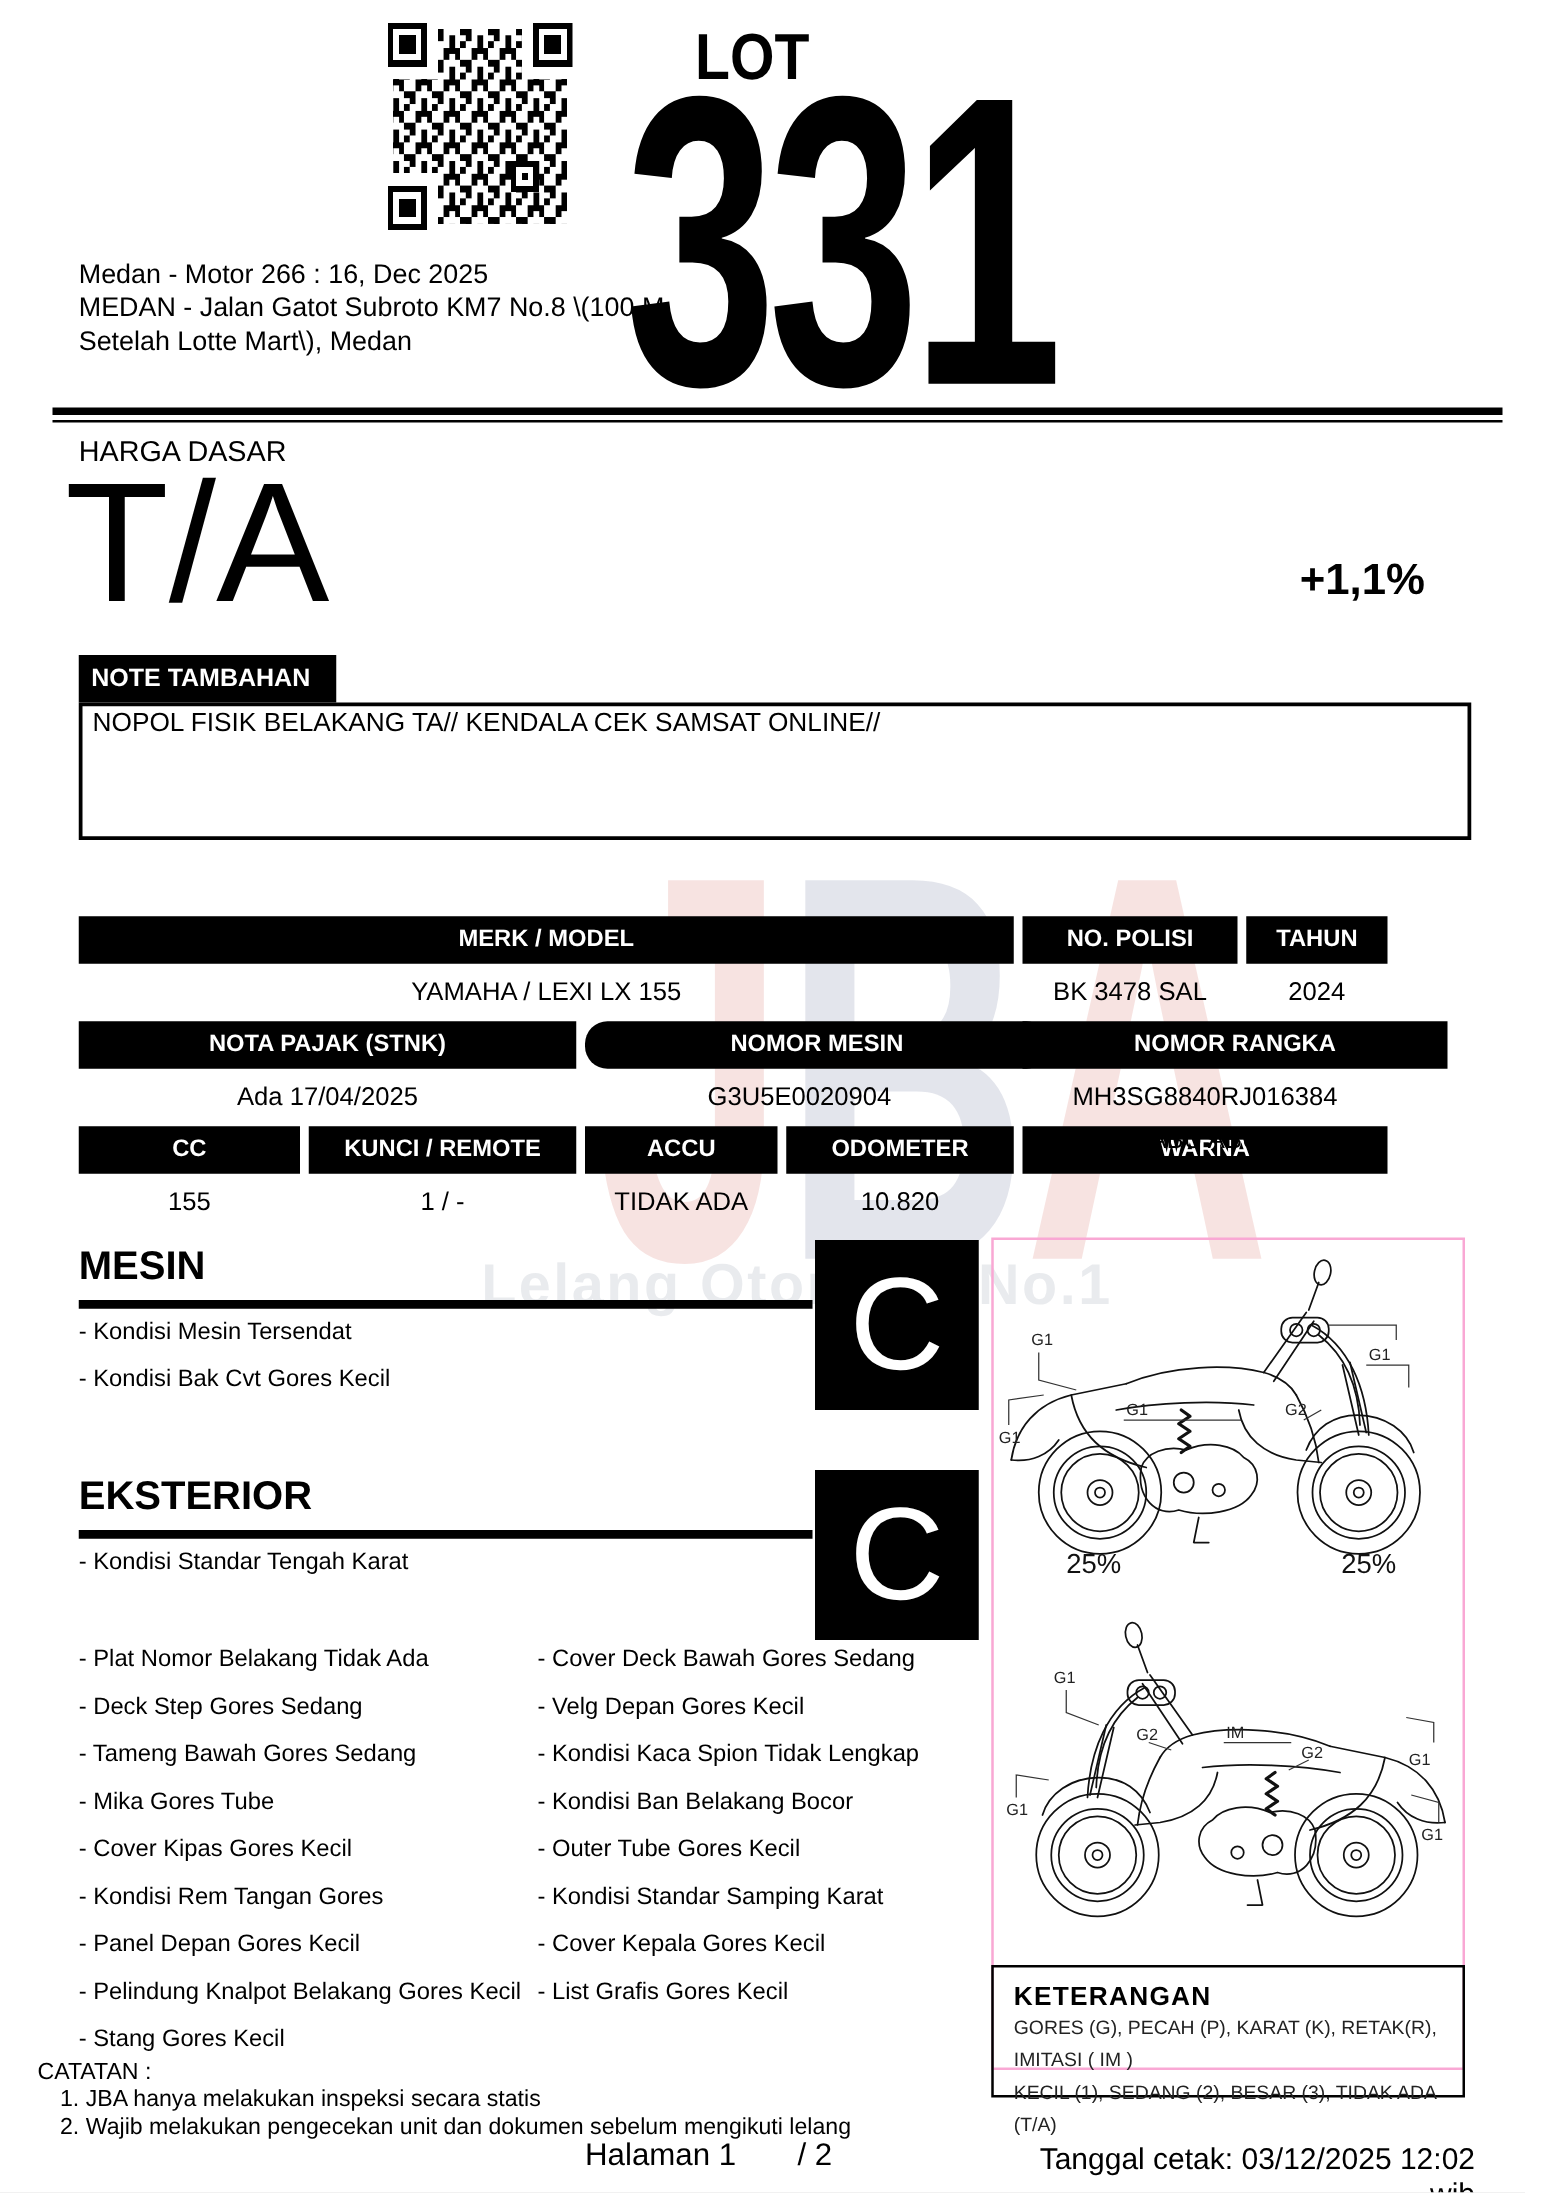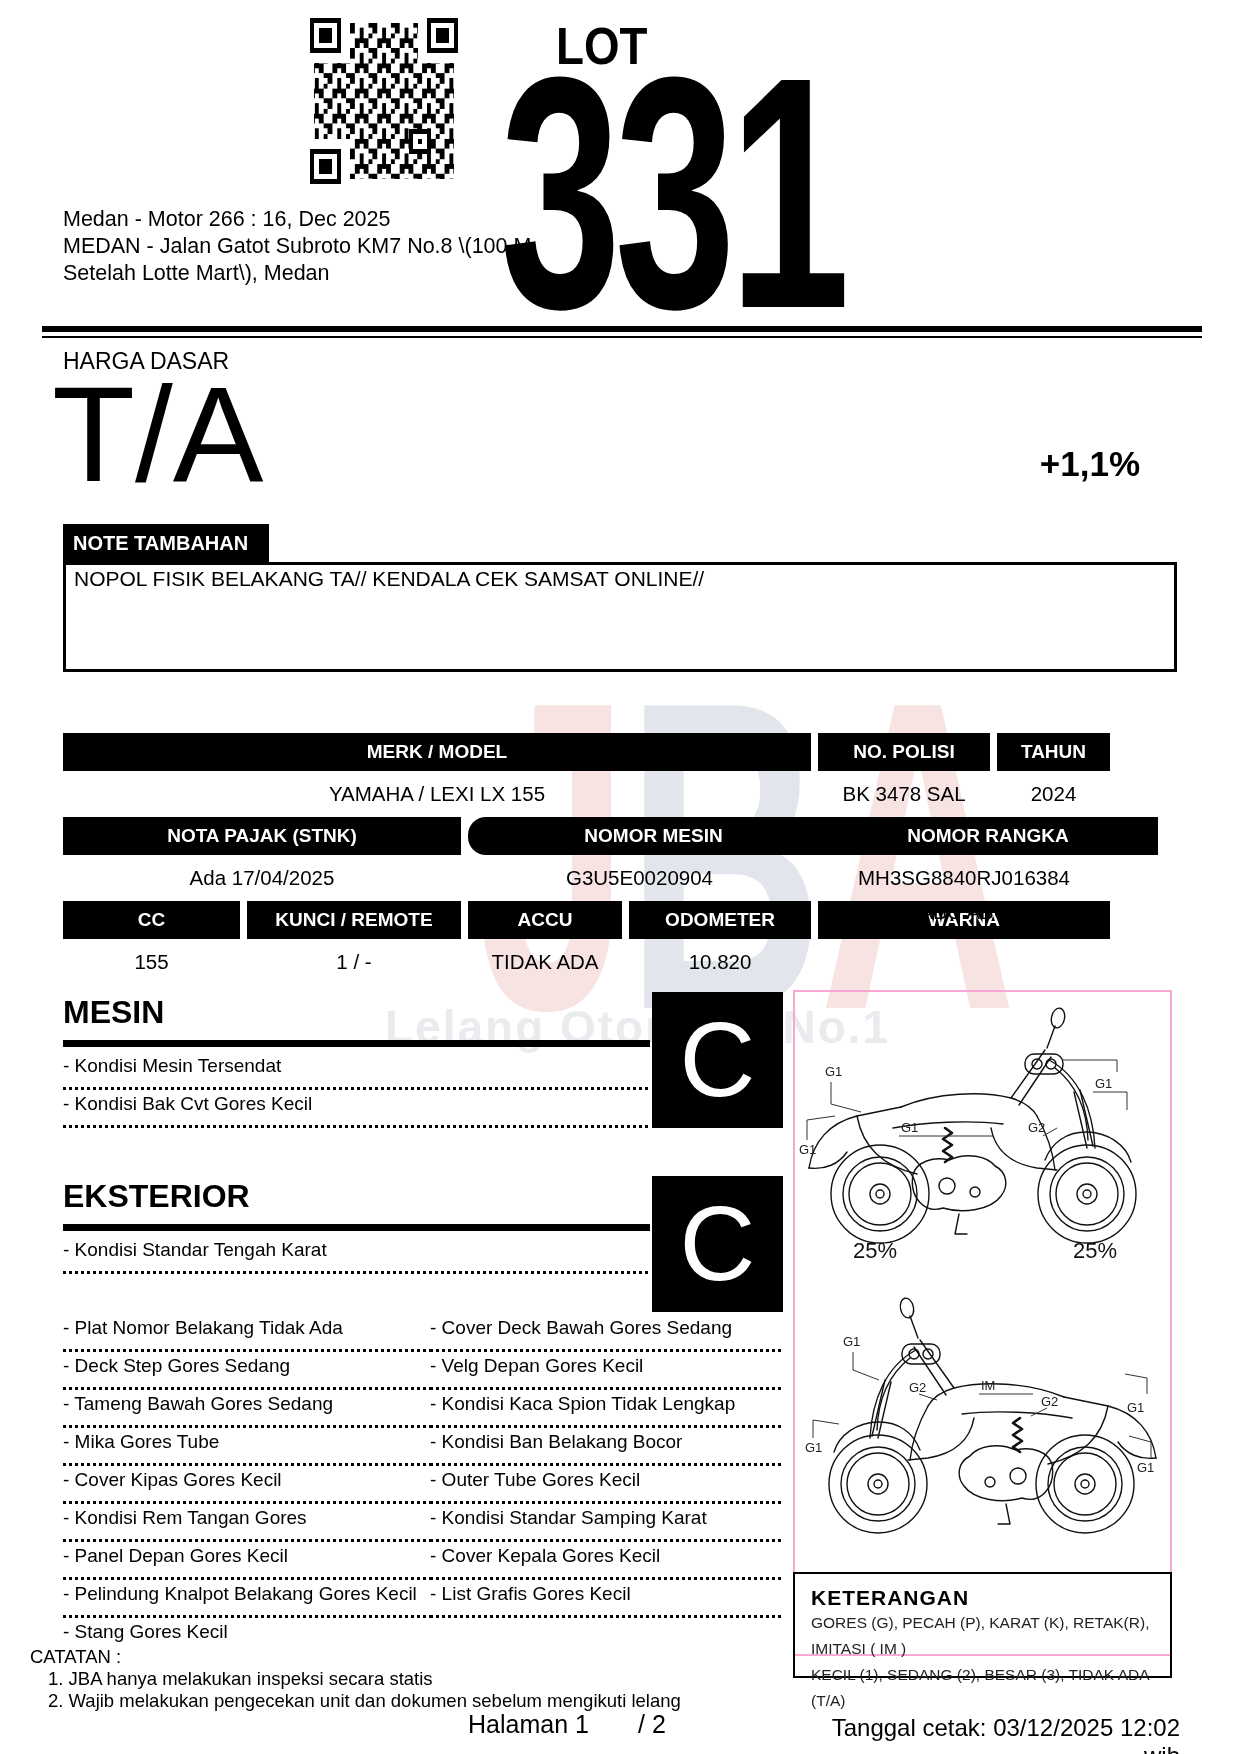--- a/index.html
+++ b/index.html
@@ -30,21 +30,21 @@
             font-size:21px;padding:2px 8px;}
   
   .th{background:#000;color:#fff;font-weight:bold;font-size:19px;display:flex;align-items:center;
       justify-content:center;height:38px;box-sizing:border-box;}
   .td{font-size:20.5px;display:flex;align-items:center;justify-content:center;height:46px;box-sizing:border-box;}
   
   .sec-title{font-size:32px;font-weight:bold;}
   .sec-bar{height:7px;background:#000;}
   .grade{background:#000;color:#fff;display:flex;align-items:center;justify-content:center;
          font-size:105px;font-weight:400;}
-  .li{height:38px;display:flex;flex-direction:column;justify-content:space-between;box-sizing:border-box;}
+  .li{height:38px;display:flex;flex-direction:row;justify-content:space-between;box-sizing:border-box;}
   .li .t{font-size:19px;padding-top:3px;white-space:nowrap;}
   .dotline{height:3px;background:repeating-linear-gradient(90deg,#000 0,#000 3px,transparent 3px,transparent 6px);}
   .dotline.hide{visibility:hidden;}
   .cols{display:grid;grid-template-columns:367px 352px;}
   
   .catatan-title{left:30px;top:1646px;font-size:18.5px;}
   .catatan-items{left:48px;top:1668px;font-size:18.5px;line-height:22px;}
   .foot-hal{left:468px;top:1710px;font-size:25px;}
   .foot-tot{left:638px;top:1710px;font-size:25px;}
   .foot-date{left:820px;top:1714px;width:360px;text-align:right;font-size:24px;}

